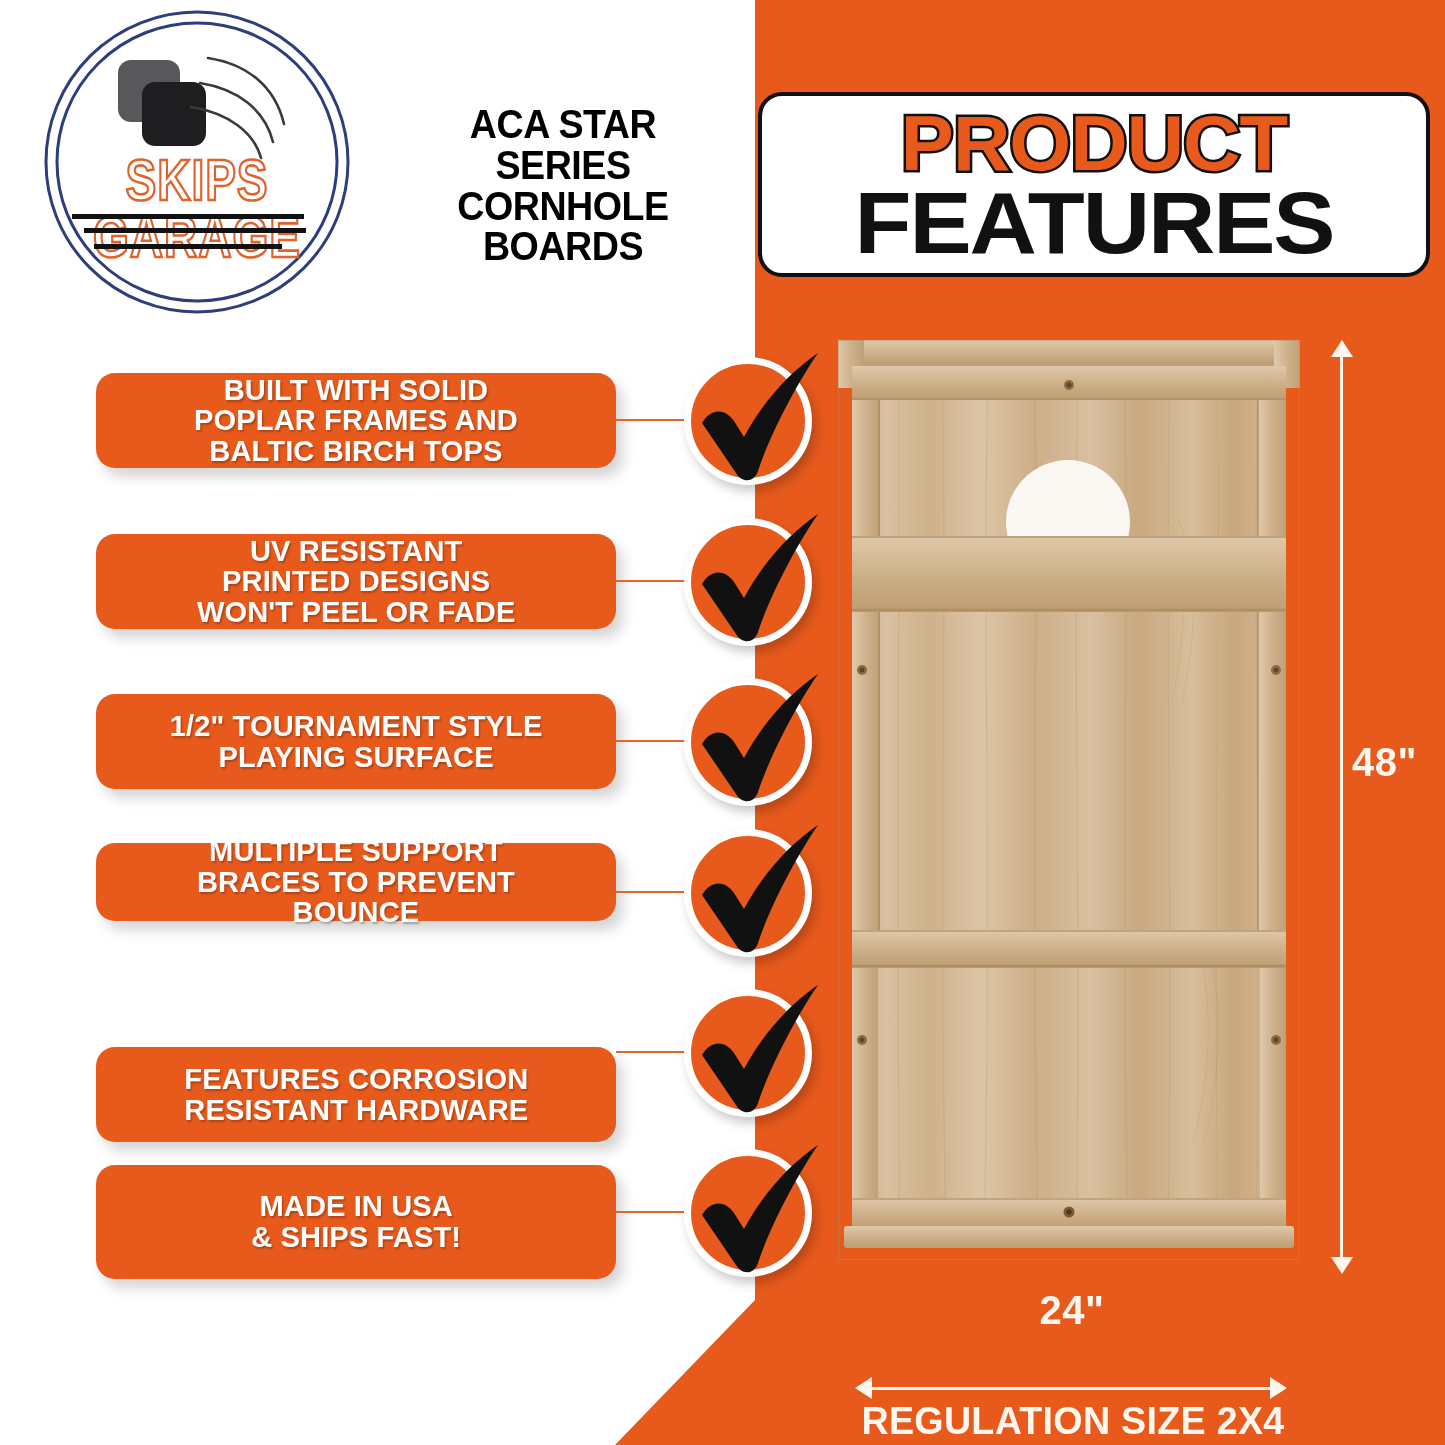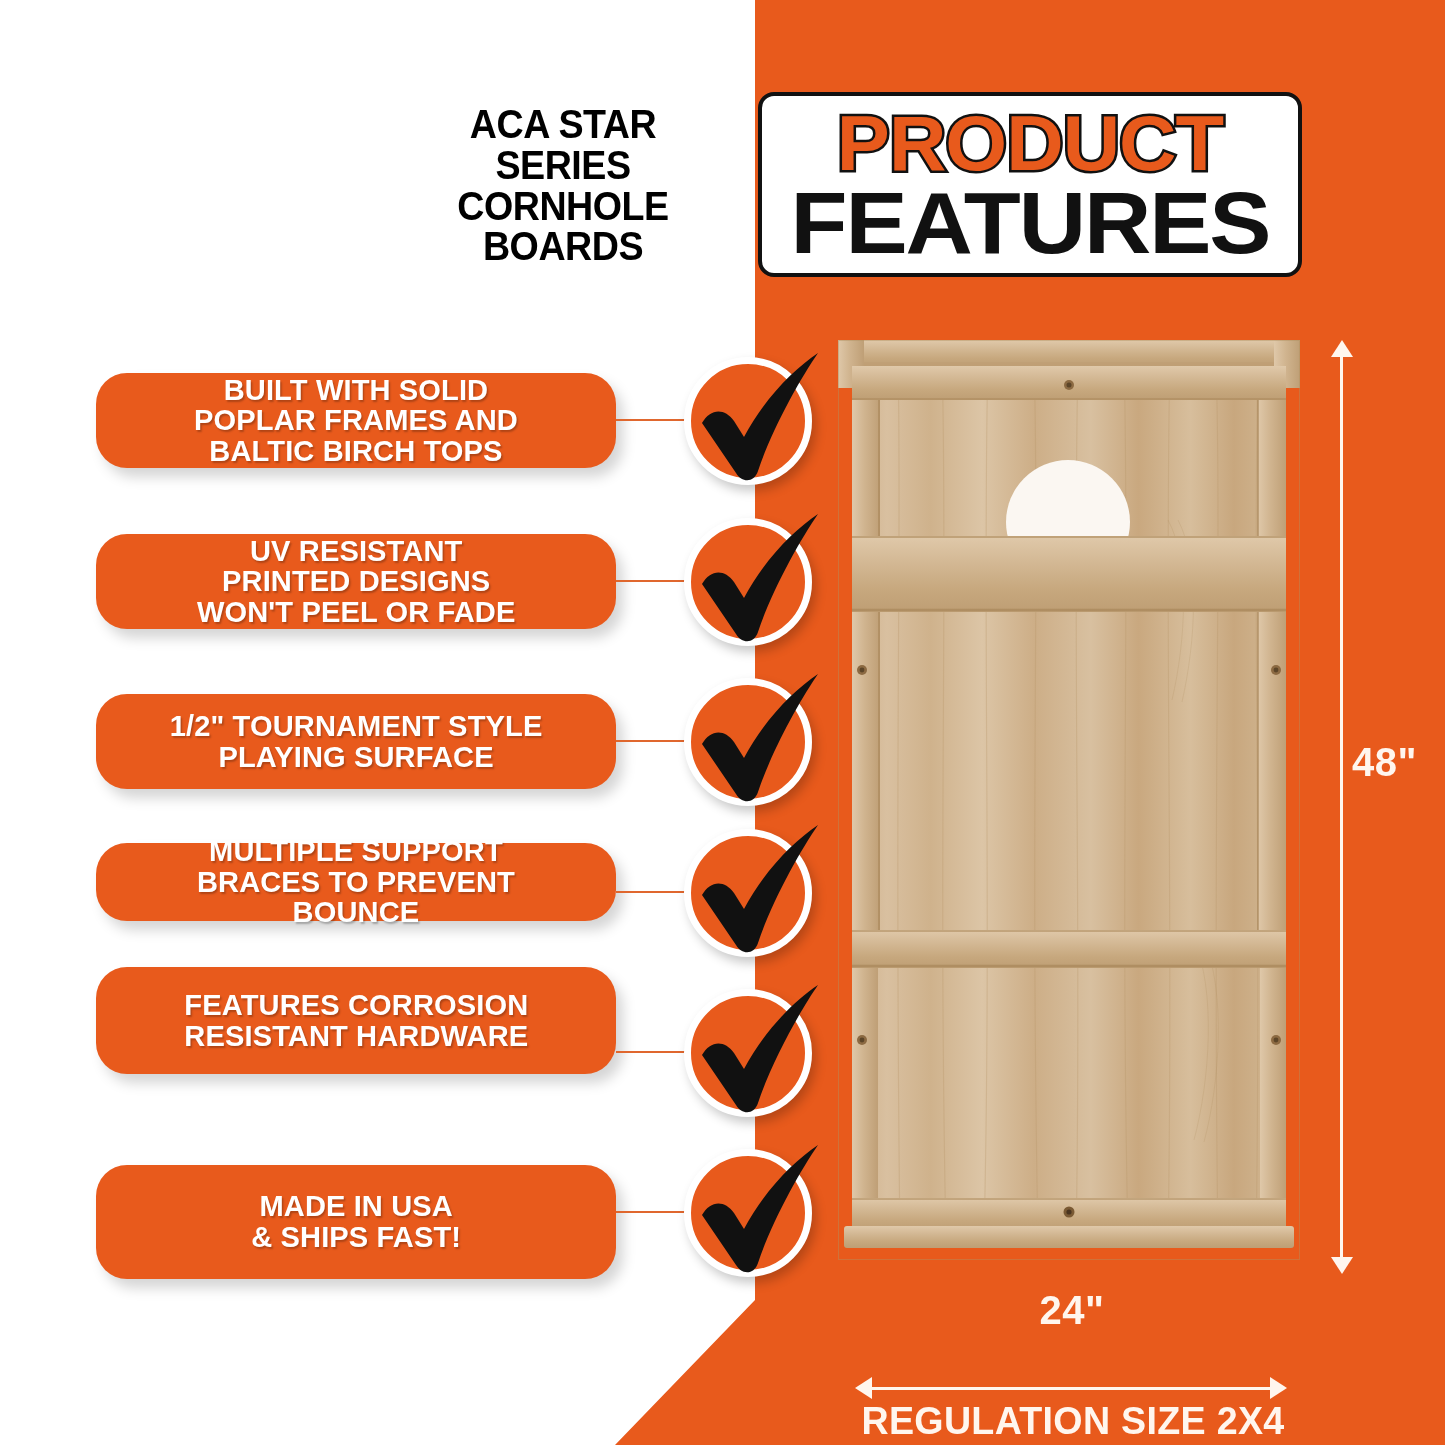--- a/index.html
+++ b/index.html
@@ -51,22 +51,22 @@
     text-align:center;color:#000;
     font-size:40px;font-weight:700;line-height:1.02;
     letter-spacing:-0.5px;
     transform:scaleX(0.94);
     transform-origin:center top;
   }
   .product-title div{white-space:nowrap;}
 
   
   .banner{
-    position:absolute;left:758px;top:92px;width:544px;height:185px;
-    background:#ffffff;border:4px solid #111;border-radius:16px;
+    position:absolute;left:758px;top:92px;width:672px;height:185px;
+    background:#ffffff;border:4px solid #111;border-radius:24px;
     box-sizing:border-box;
   }
   .banner-product{
     position:absolute;left:0;top:8px;width:100%;text-align:center;
     font-size:78px;font-weight:700;letter-spacing:-1px;line-height:1;
     color:#E85A1C;
     -webkit-text-stroke:5px #111;
     paint-order:stroke fill;
     transform:scaleX(1.02);transform-origin:center top;
   }
@@ -75,21 +75,21 @@
     font-size:88px;font-weight:700;letter-spacing:-2px;line-height:1;
     color:#111;
     transform:scaleX(1.06);transform-origin:center top;
   }
 
   
   .feature-row{position:absolute;left:0;width:820px;height:0;}
   .pill{
     position:absolute;left:96px;
     width:520px;
-    background:#E85A1C;border-radius:31px;
+    background:#E85A1C;border-radius:19px;
     box-shadow:7px 9px 13px rgba(0,0,0,0.17);
     display:flex;align-items:center;justify-content:center;
     box-sizing:border-box;
   }
   .pill-text{
     color:#ffffff;text-align:center;
     font-size:30px;font-weight:700;line-height:1.02;
     letter-spacing:0.1px;
     text-shadow:1.5px 1.5px 2px rgba(0,0,0,0.25);
     transform:scaleX(0.97);
@@ -150,20 +150,37 @@
     transform:scaleX(0.99);
   }
 </style>
 </head>
 <body>
 
 <div id="stage">
 
   <div class="orange-panel"></div>
 
+  <div class="logo-wrap">
+    <svg class="logo-svg" width="330" height="312" viewBox="0 0 330 312">
+      <ellipse cx="165" cy="156" rx="151" ry="150" fill="none" stroke="#2E3D7C" stroke-width="3"></ellipse>
+      <ellipse cx="165" cy="156" rx="140" ry="139" fill="none" stroke="#2E3D7C" stroke-width="3"></ellipse>
+    </svg>
+    <div class="logo-bag-back"></div>
+    <div class="logo-bag-front"></div>
+    <svg class="logo-svg" width="330" height="312" viewBox="0 0 330 312">
+      <path d="M176 52 C215 58 243 80 252 118" fill="none" stroke="#3A3A3A" stroke-width="2.6" stroke-linecap="round"></path>
+      <path d="M168 77 C206 83 233 104 241 136" fill="none" stroke="#3A3A3A" stroke-width="2.6" stroke-linecap="round"></path>
+      <path d="M159 101 C196 107 222 126 229 152" fill="none" stroke="#3A3A3A" stroke-width="2.6" stroke-linecap="round"></path>
+    </svg>
+    <div class="logo-text">SKIPS GARAGE</div>
+    <div class="logo-rule r1"></div>
+    <div class="logo-rule r2"></div>
+    <div class="logo-rule r3"></div>
+  </div>
 
   <div class="product-title">
     <div>ACA STAR</div>
     <div>SERIES</div>
     <div>CORNHOLE</div>
     <div>BOARDS</div>
   </div>
 
   <div class="banner">
     <div class="banner-product">PRODUCT</div>
@@ -215,21 +232,21 @@
 BOUNCE</div>
     </div>
     <div class="connector" style="left:616px;top:891px;width:76px"></div>
     <div class="check-badge" style="left:684px;top:829px"></div>
     <svg class="check-mark" style="left:666px;top:803px" viewBox="0 0 176 176">
       <path d="M36 92 C44 78 58 76 68 90 L78 106 C98 68 128 38 152 22 C134 48 106 98 92 140 C88 152 76 152 70 142 Z" fill="#111"></path>
     </svg>
   </div>
 
   <div class="feature-row" style="top:0">
-    <div class="pill" style="top:967px;height:107px">
+    <div class="pill" style="top:1047px;height:95px">
       <div class="pill-text">FEATURES CORROSION
 RESISTANT HARDWARE</div>
     </div>
     <div class="connector" style="left:616px;top:1051px;width:76px"></div>
     <div class="check-badge" style="left:684px;top:989px"></div>
     <svg class="check-mark" style="left:666px;top:963px" viewBox="0 0 176 176">
       <path d="M36 92 C44 78 58 76 68 90 L78 106 C98 68 128 38 152 22 C134 48 106 98 92 140 C88 152 76 152 70 142 Z" fill="#111"></path>
     </svg>
   </div>
 

